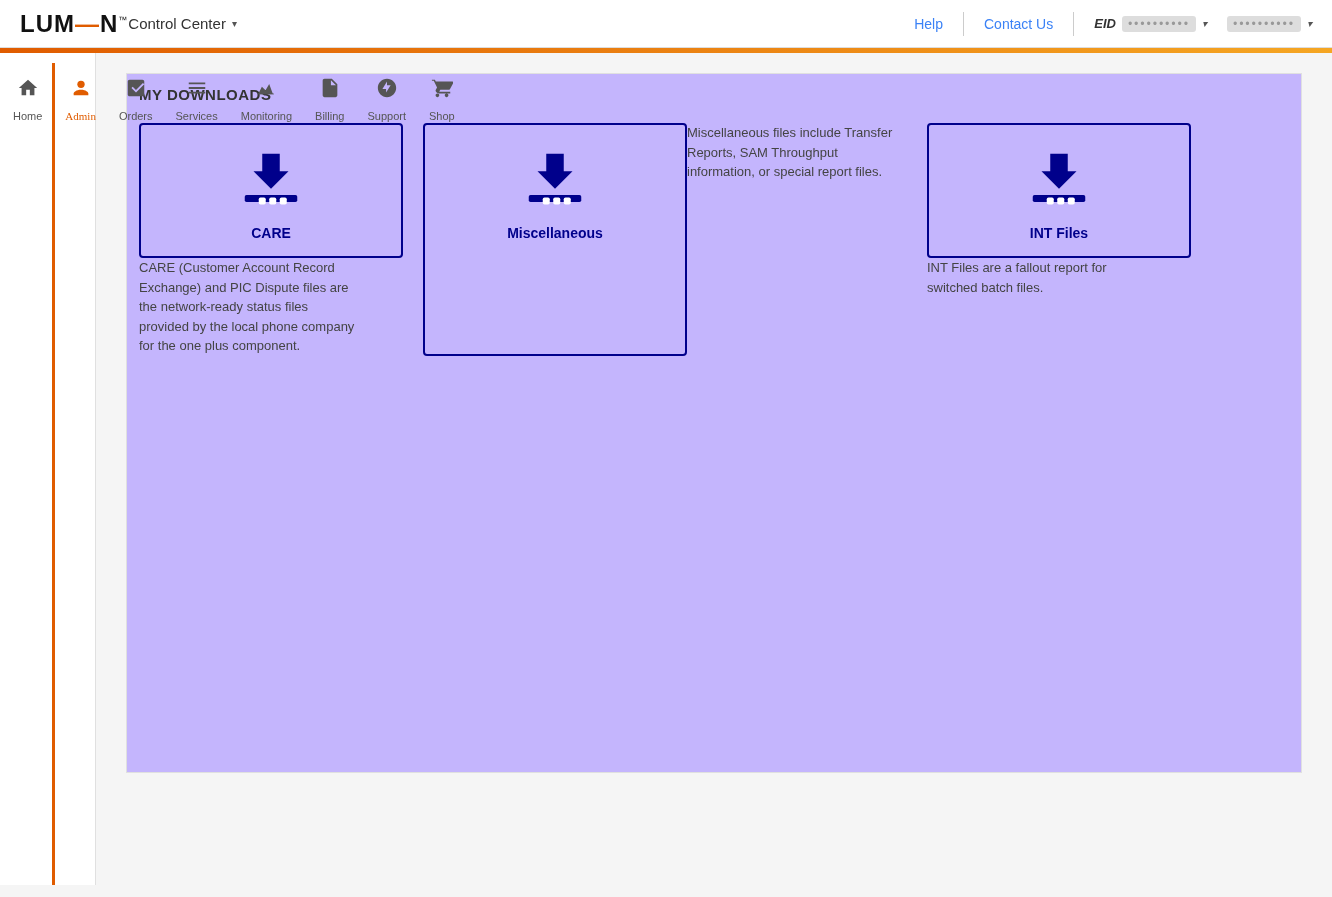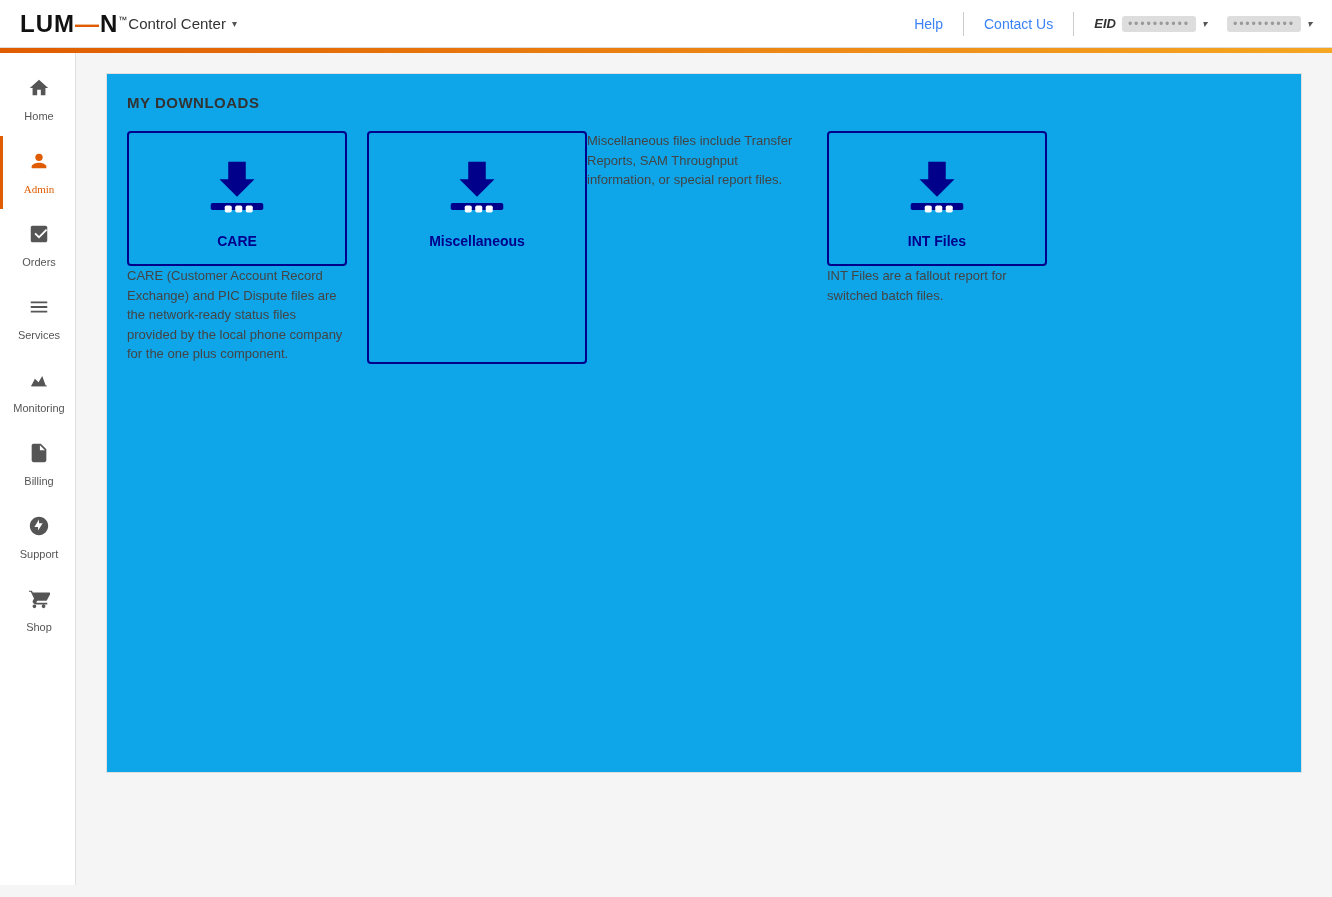--- a/index.html
+++ b/index.html
@@ -76,25 +76,25 @@
     }
 
     
     .layout {
       display: flex;
       min-height: calc(100vh - 65px);
     }
 
     
     .sidebar {
-      width: 76px;
+      width: 96px;
       background: #fff;
       border-right: 1px solid #e0e0e0;
       display: flex;
-      flex-direction: column;
+      flex-direction: row;
       padding-top: 10px;
       flex-shrink: 0;
     }
     .sidebar-item {
       display: flex;
       flex-direction: column;
       align-items: center;
       padding: 14px 10px;
       cursor: pointer;
       color: #555;
@@ -120,43 +120,43 @@
     }
 
     
     .main {
       flex: 1;
       padding: 20px 30px;
       background: #f5f5f5;
     }
 
     .content-panel {
-      background: #0ea5e9;
+      background: #c4b5fd;
       border: 1px solid #e0e0e0;
       min-height: 700px;
-      padding: 20px;
+      padding: 12px;
     }
 
     .section-title {
       font-size: 15px;
       font-weight: bold;
       color: #333;
       margin-bottom: 20px;
       letter-spacing: 0.5px;
     }
 
     
     .cards-row {
       display: flex;
       gap: 20px;
       margin-bottom: 20px;
     }
 
     .download-card {
-      width: 220px;
+      width: 264px;
       border: 2px solid #00008b;
       border-radius: 4px;
       display: flex;
       flex-direction: column;
       align-items: center;
       padding: 20px 15px 15px;
       cursor: pointer;
     }
 
     .download-icon-svg {

